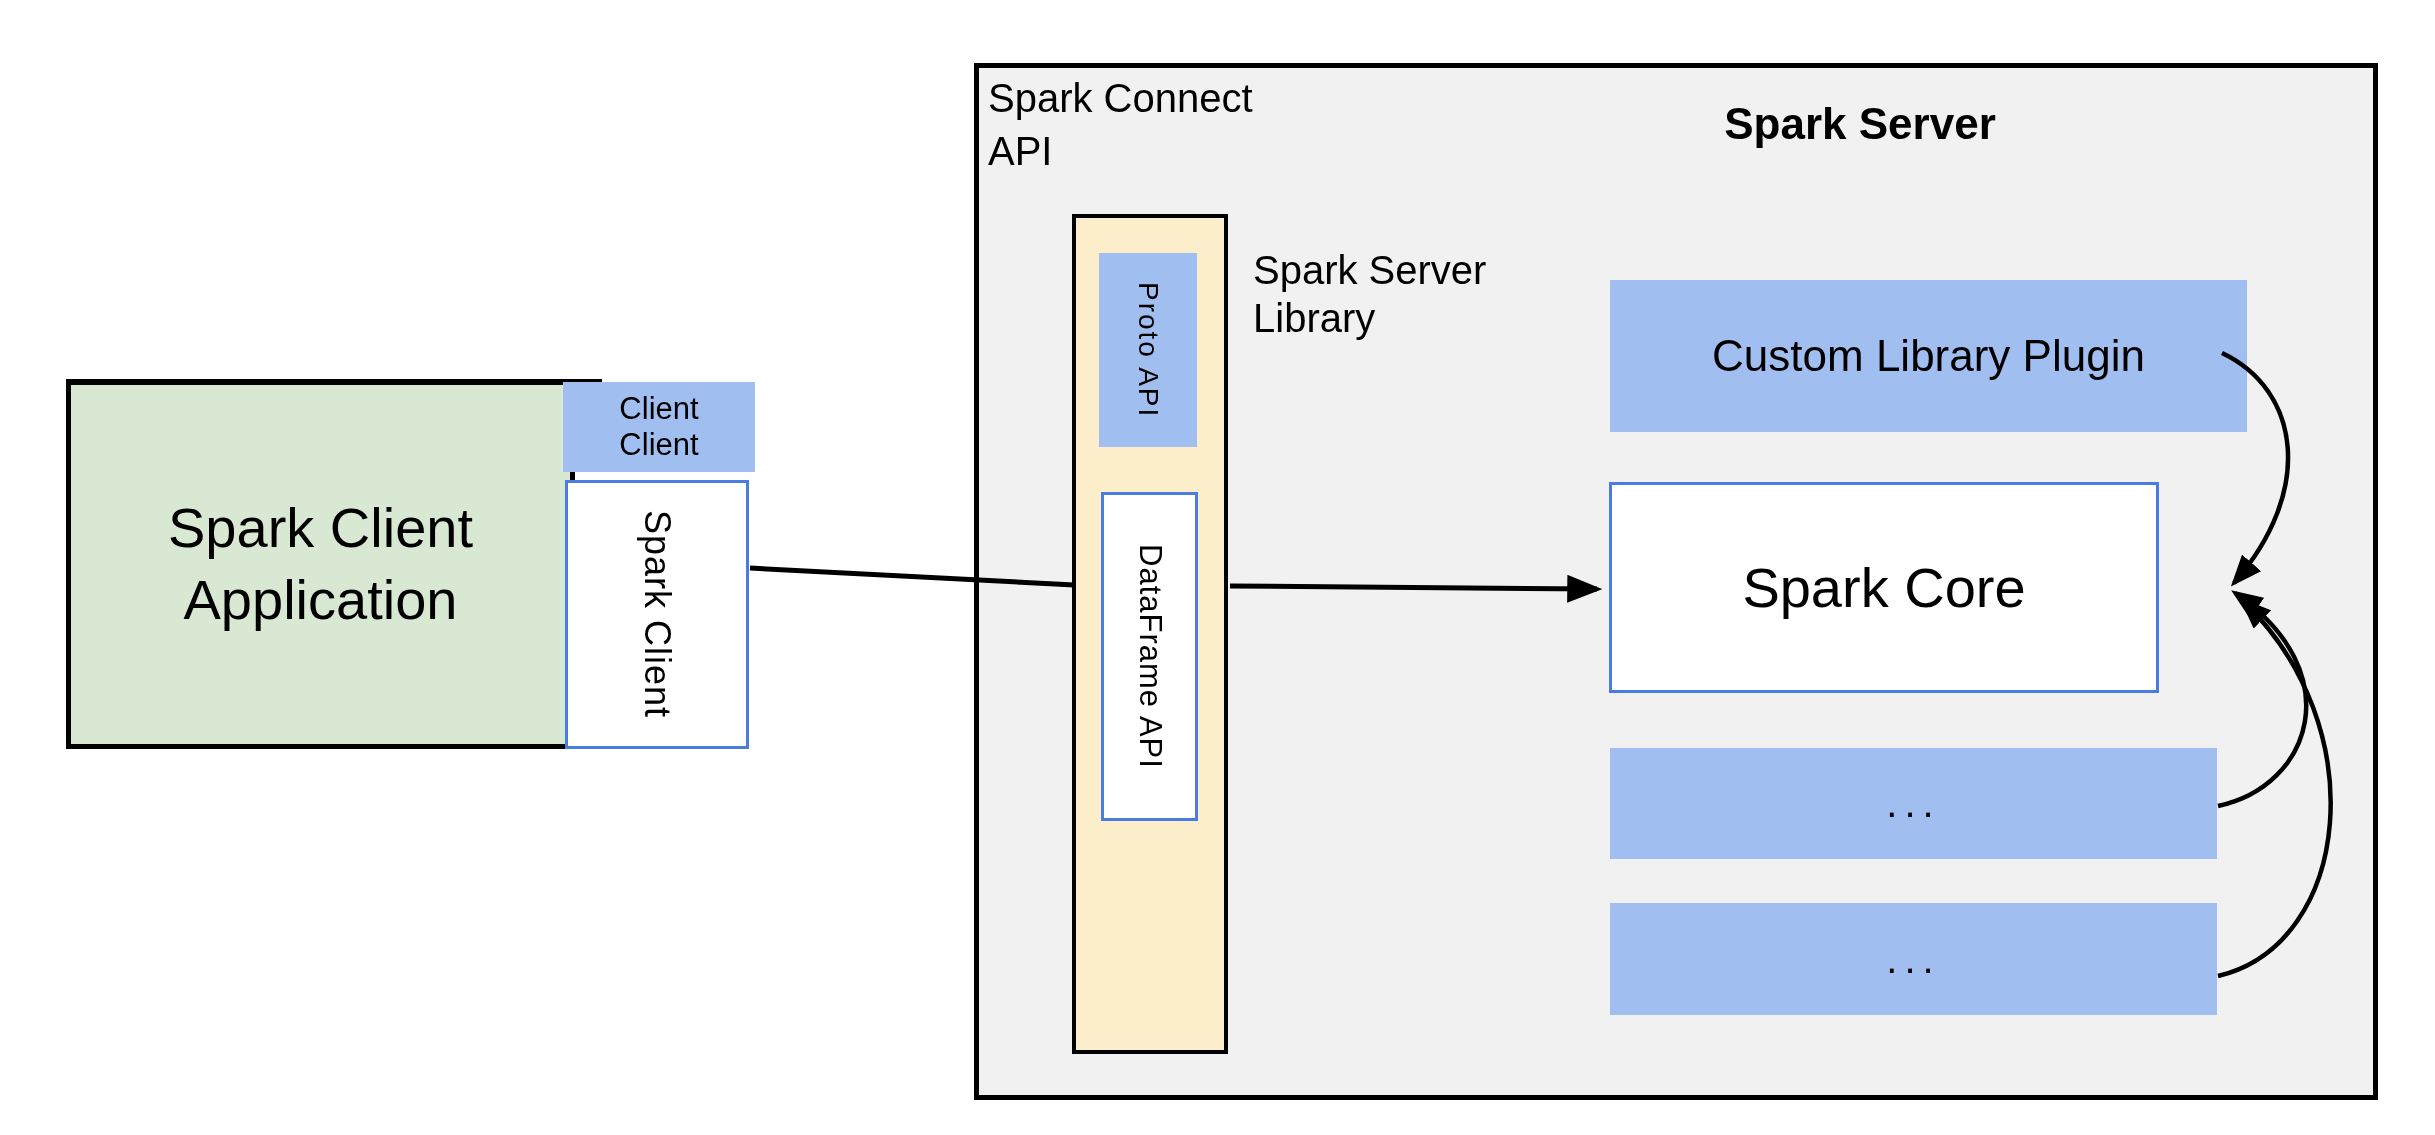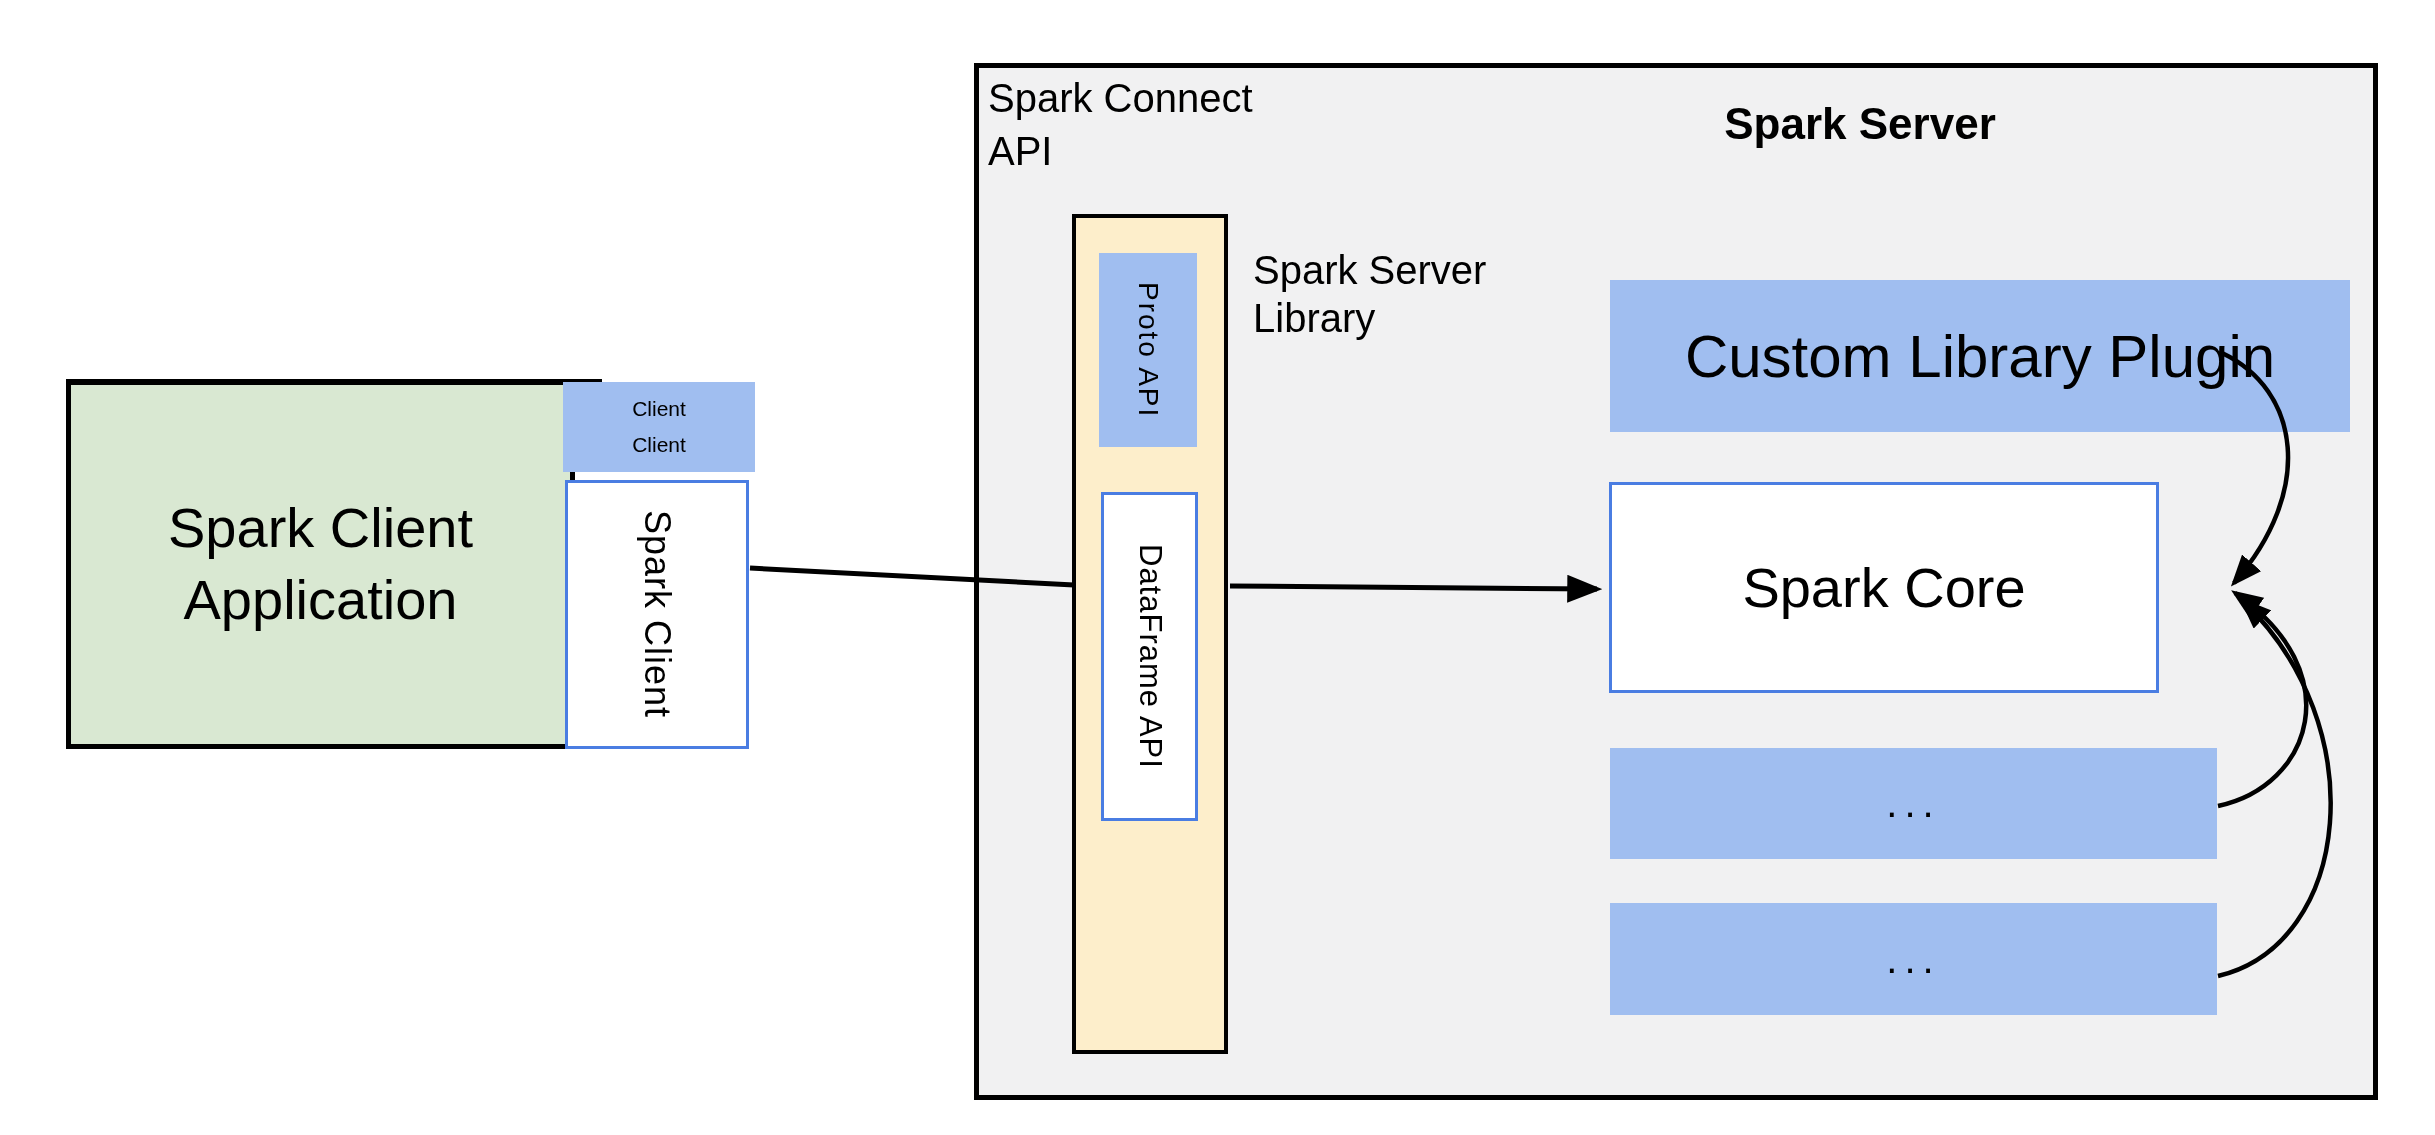--- a/index.html
+++ b/index.html
@@ -23,34 +23,34 @@
     font-weight:bold; text-align:center;}
   .yellow-box{left:1072px; top:214px; width:156px; height:840px;
     background:var(--yellow); border:4px solid var(--ink);}
   .proto-box{left:1099px; top:253px; width:98px; height:194px; background:var(--blue);}
   .df-box{left:1101px; top:492px; width:97px; height:329px; background:var(--paper);
     border:3px solid var(--border-blue);}
   .vtext{writing-mode:vertical-rl; text-orientation:mixed;}
   .proto-box .vtext{font-size:28px; letter-spacing:2px;}
   .df-box .vtext{font-size:31px; letter-spacing:1px;}
   .server-lib{left:1253px; top:246px; width:420px; font-size:40px; line-height:48px; text-align:left;}
-  .plugin-box{left:1610px; top:280px; width:740px; height:152px; background:var(--blue); font-size:60px;}
+  .plugin-box{left:1610px; top:280px; width:637px; height:152px; background:var(--blue); font-size:44px;}
   .core-box{left:1609px; top:482px; width:550px; height:211px; background:var(--paper);
     border:3px solid var(--border-blue); font-size:56px;}
   .ext-box{background:var(--blue); font-size:40px; letter-spacing:7px;}
   .ext-box-1{left:1610px; top:748px; width:607px; height:111px;}
   .ext-box-2{left:1610px; top:903px; width:607px; height:112px;}
 
   
   .green-box{left:66px; top:379px; width:509px; height:370px;
     background:var(--green); border:5px solid var(--ink);
     font-size:56px; line-height:72px;}
   .top-line{left:66px; top:379px; width:536px; height:6px; background:var(--ink);}
   .package-box{left:563px; top:382px; width:192px; height:90px; background:var(--blue);
-    font-size:21px; line-height:36px;}
+    font-size:31px; line-height:36px;}
   .client-box{left:565px; top:480px; width:184px; height:269px; background:var(--paper);
     border:3px solid var(--border-blue);}
   .client-box .vtext{font-size:36px; letter-spacing:1px;}
 
   svg.arrows{position:absolute; left:0; top:0; width:2435px; height:1135px;
     pointer-events:none; z-index:30;}
   svg.arrows path, svg.arrows line{stroke:var(--ink); fill:none;}
   svg.arrows .head{fill:var(--ink); stroke:none;}
 </style>
 </head>

